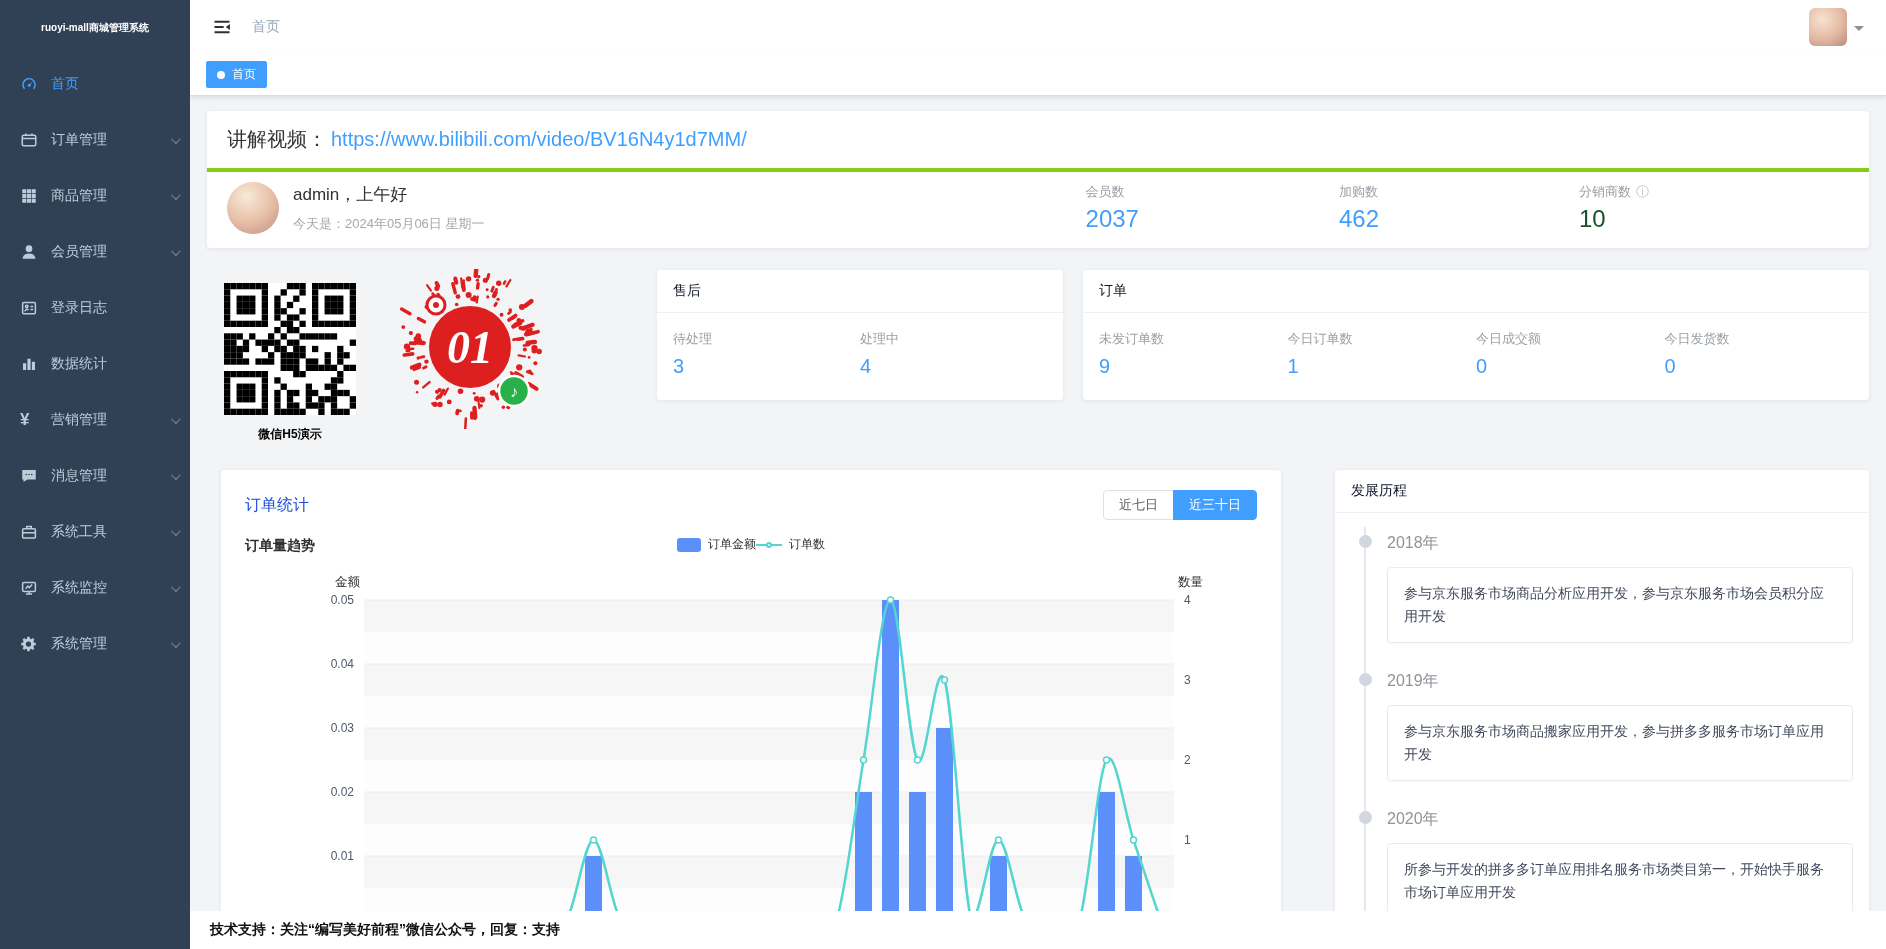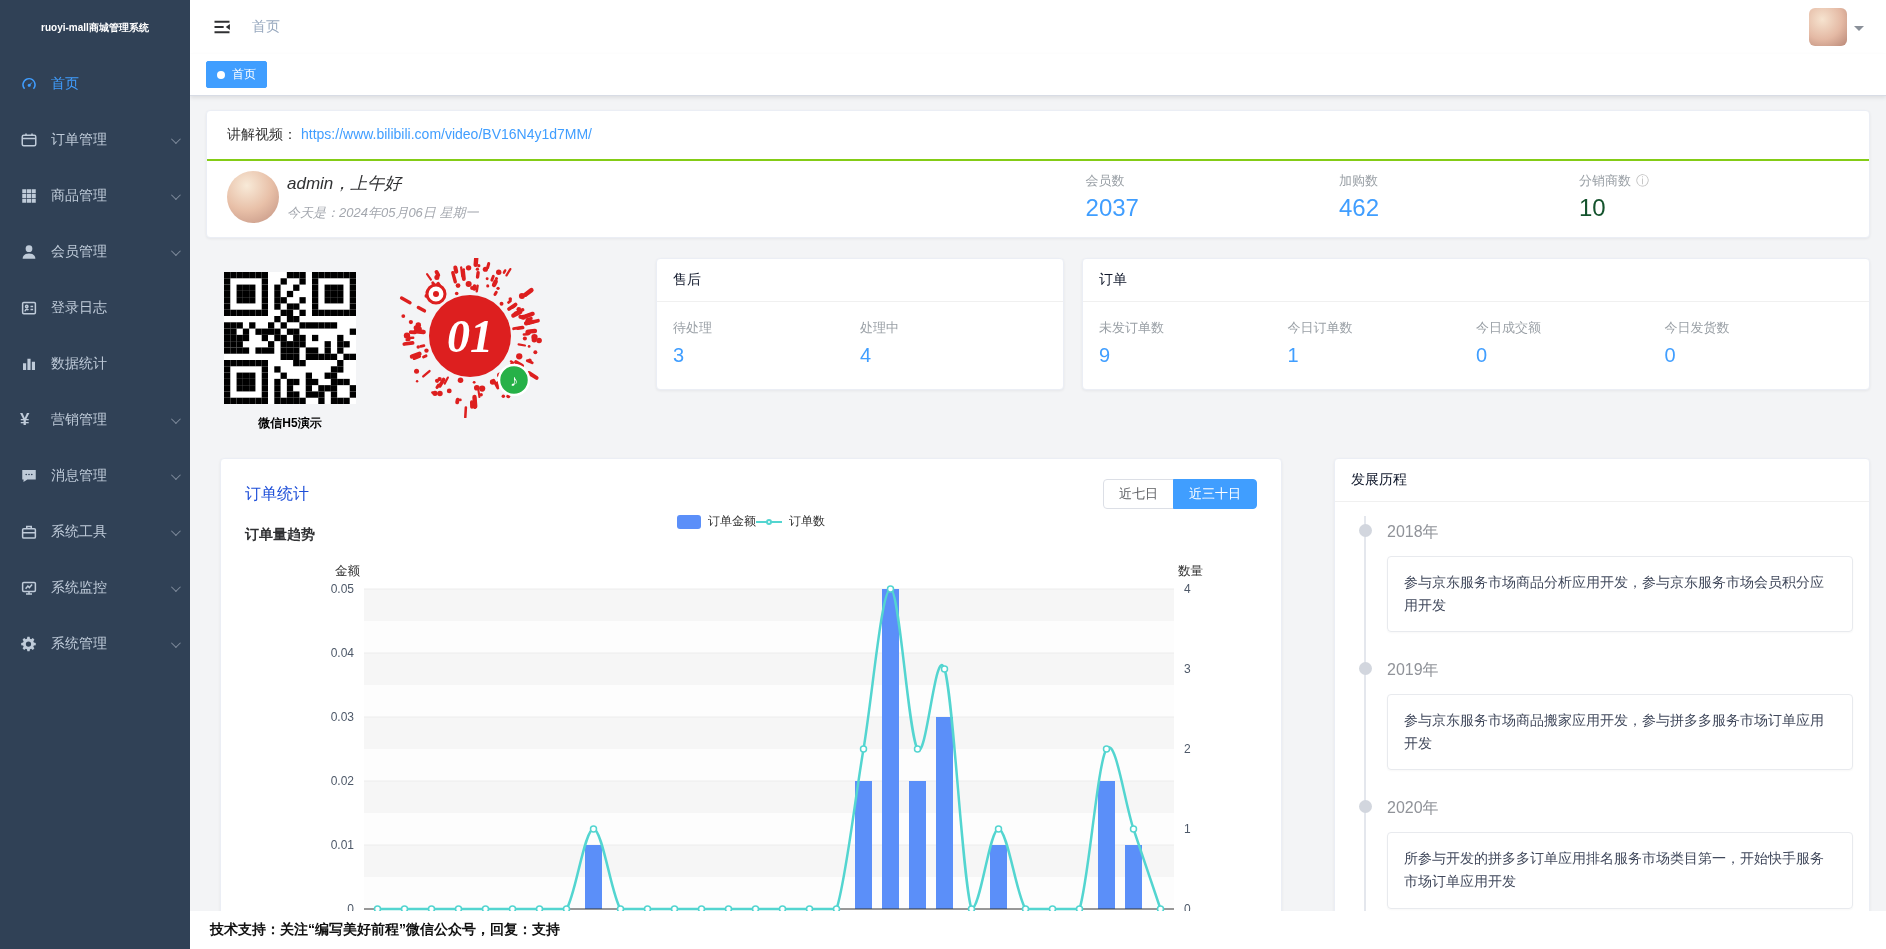--- a/index.html
+++ b/index.html
@@ -23,25 +23,25 @@
   .nav-right{margin-left:auto;display:flex;align-items:center;gap:7px;}
   .avatar-sm{width:38px;height:38px;border-radius:6px;background:radial-gradient(circle at 35% 30%,#f6e3cf,#e4b9a4 55%,#b98877);cursor:pointer;}
   .caret{width:0;height:0;border:5px solid transparent;border-top-color:#8a9099;margin-top:8px;cursor:pointer;}
   .tagsbar{height:42px;background:#fff;border-bottom:1px solid #d8dce5;box-shadow:0 2px 4px rgba(0,0,0,.09);display:flex;align-items:center;padding:0 16px;flex-shrink:0;position:relative;z-index:2;}
   .tag{display:inline-flex;align-items:center;gap:7px;height:27px;padding:0 10px;font-size:12px;border:1px solid #d8dce5;background:#fff;color:#495060;cursor:pointer;border-radius:2px;}
   .tag.active{background:#409eff;color:#fff;border-color:#409eff;}
   .tag .dot{width:8px;height:8px;border-radius:50%;background:#fff;}
   main.content{flex:1;padding:14px 16px;overflow:hidden;}
   .card{background:#fff;border:1px solid #ebeef5;border-radius:4px;box-shadow:0 1px 3px rgba(0,21,41,.06);}
   
-  .card1 .video-row{padding:15px 20px;border-bottom:2px solid #84cc16;font-size:14px;color:#333;}
+  .card1 .video-row{padding:15px 20px;border-bottom:4px solid #84cc16;font-size:20px;color:#333;}
   .link{color:#409eff;text-decoration:none;margin-left:4px;}
   .greet-row{display:flex;align-items:center;padding:10px 20px 14px;}
   .avatar-lg{width:52px;height:52px;border-radius:50%;flex-shrink:0;background:radial-gradient(circle at 38% 28%,#f8ead8,#e8c0a8 50%,#c09080);}
-  .greet-text{margin-left:8px;font-style:italic;}
+  .greet-text{margin-left:14px;}
   .greet-title{font-size:17px;color:#303133;}
   .greet-sub{font-size:13px;color:#a3a7ae;margin-top:9px;}
   .stats{margin-left:auto;display:flex;gap:200px;margin-right:200px;}
   .s-label{font-size:13px;color:#9aa0a6;display:flex;align-items:center;gap:5px;white-space:nowrap;}
   .s-info{color:#bfbfbf;font-size:13px;}
   .s-value{font-size:24px;color:#409eff;margin-top:4px;}
   .s-value.dark{color:#14532d;}
   
   .row2{display:flex;margin-top:20px;gap:18px;}
   .qr-zone{width:432px;display:flex;gap:34px;align-items:flex-start;padding-left:18px;flex-shrink:0;}
@@ -60,21 +60,21 @@
   .chart-card{width:1062px;height:580px;flex-shrink:0;overflow:hidden;}
   .chart-head{display:flex;align-items:center;padding:20px 24px 4px;}
   .chart-title{font-size:16px;color:#1d4ed8;font-weight:500;}
   .btn-group{margin-left:auto;display:flex;}
   .rbtn{height:30px;padding:0 15px;font-size:13px;border:1px solid #dcdfe6;background:#fff;color:#606266;display:flex;align-items:center;cursor:pointer;}
   .rbtn:first-child{border-radius:4px 0 0 4px;}
   .rbtn:last-child{border-radius:0 4px 4px 0;margin-left:-1px;}
   .rbtn.active{background:#409eff;border-color:#409eff;color:#fff;}
   .chart-sub-row{position:relative;padding:12px 24px 0;height:36px;}
   .chart-sub{font-weight:bold;font-size:14px;color:#303133;}
-  .legend{position:absolute;left:50%;top:0;transform:translateX(-50%);display:flex;align-items:flex-start;}
+  .legend{position:absolute;left:50%;top:12px;transform:translateX(-50%);display:flex;align-items:flex-start;}
   .legend-item{display:flex;align-items:center;gap:7px;font-size:12px;color:#333;cursor:pointer;}
   .sw-bar{width:24px;height:14px;border-radius:3px;}
   .sw-line{width:26px;height:2px;position:relative;}
   .sw-line i{position:absolute;left:50%;top:50%;transform:translate(-50%,-50%);width:6px;height:6px;border:2px solid;border-radius:50%;background:#fff;}
   #chart{display:block;margin:6px auto 0;}
   .timeline-card{flex:1;height:580px;overflow:hidden;}
   .tl-body{position:relative;padding-top:20px;}
   .tl-line{position:absolute;left:29px;top:14px;width:2px;height:900px;background:#e4e7ed;}
   .tl-entry{position:relative;padding:0 16px 28px 52px;}
   .tl-dot{position:absolute;left:24px;top:2px;width:13px;height:13px;border-radius:50%;background:#d2d6de;}

